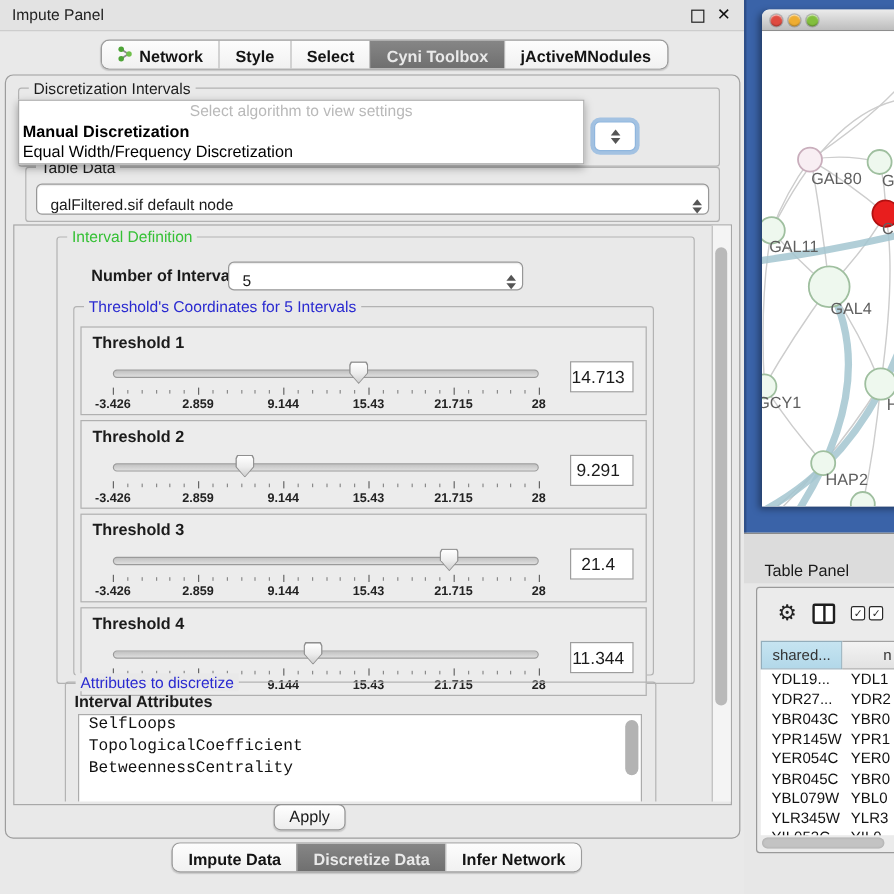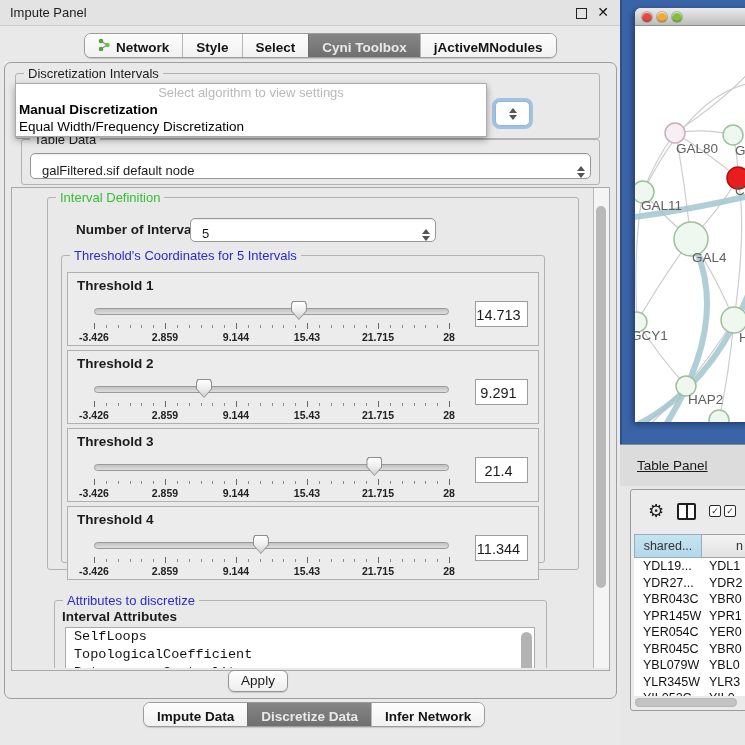--- a/index.html
+++ b/index.html
@@ -64,37 +64,37 @@
   .thumb .to{inset:0;background:#8f8f8f;}
   .thumb .ti{inset:1px;background:linear-gradient(#ffffff,#ececec 55%,#cfcfcf);}
   .ticks{position:absolute;left:0;right:0;top:23px;height:8px;}
   .tick{position:absolute;top:2px;width:1px;height:3px;background:#8a8a8a;}
   .tick.major{top:0;height:6px;background:#666;}
   .ticklabels{position:absolute;left:0;right:0;top:31px;height:12px;}
   .ticklab{position:absolute;transform:translateX(-50%);font-size:10.5px;font-weight:700;color:#222;white-space:nowrap;}
   .value-box{position:absolute;right:10px;top:28px;width:53px;height:26px;background:#fff;border:1px solid #9d9d9d;font-size:14.5px;line-height:26px;text-align:center;padding-right:6px;box-sizing:border-box;}
 
   
-  #attr-group{left:42px;top:412px;width:491px;height:120px;}
+  #attr-group{left:42px;top:380px;width:491px;height:120px;}
   #attr-sub{position:absolute;left:7px;top:8px;font-size:13.5px;font-weight:700;}
   #attr-list{position:absolute;left:10px;top:26px;width:468px;height:80px;background:#fff;border:1px solid #ababab;}
   .attr-item{height:18px;line-height:18px;padding-left:8px;font-size:13.5px;color:#111;font-family:Liberation Mono, monospace;}
   #attr-list .lscroll{position:absolute;right:2px;top:4px;width:11px;height:46px;border-radius:6px;background:#b3b3b3;}
 
   #apply-btn{position:absolute;left:223px;top:607px;width:58px;height:20px;border:1px solid #949494;border-radius:6px;background:linear-gradient(#ffffff,#ededed);font-size:13.5px;text-align:center;line-height:19px;box-shadow:0 1px 1px rgba(0,0,0,.15);}
 
   
   #desktop{position:absolute;left:620px;top:0;width:125px;height:444px;background:#3a63a8;border-left:2px solid #2e4f89;box-sizing:border-box;}
   #net-window{position:absolute;left:13px;top:8px;width:120px;height:414px;border-radius:6px 6px 0 0;box-shadow:-2px 2px 6px rgba(0,0,0,.4);overflow:hidden;background:#fff;}
   #net-titlebar{height:17px;background:linear-gradient(#ebebeb,#bdbdbd);border-bottom:1px solid #8e8e8e;display:flex;align-items:center;padding-left:7px;gap:5px;}
   .tl{width:10px;height:10px;border-radius:50%;box-shadow:inset 0 1px 1px rgba(255,255,255,.7),inset 0 -1px 1px rgba(0,0,0,.25),0 0 0 1px rgba(0,0,0,.2);}
   #net-canvas{position:relative;width:120px;height:396px;background:#fff;}
 
   #table-strip{position:absolute;left:620px;top:444px;width:125px;height:42px;background:#dcdcdc;border-top:1px solid #8a8a8a;border-bottom:1px solid #c2c2c2;}
-  #table-strip .lbl{position:absolute;left:17px;top:13px;font-size:13.5px;color:#1a1a1a;text-decoration:underline;}
+  #table-strip .lbl{position:absolute;left:17px;top:23px;font-size:13.5px;color:#1a1a1a;}
   #table-area{position:absolute;left:620px;top:486px;width:125px;height:259px;background:#e7e7e7;}
   #table-box{position:absolute;left:10px;top:3px;width:120px;height:220px;border:1px solid #9a9a9a;border-radius:3px 0 0 3px;background:#ebebeb;overflow:hidden;}
   .tb-toolbar{position:absolute;left:0;top:0;width:100%;height:42px;display:flex;align-items:center;gap:13px;padding-left:17px;}
   .gear{font-size:18px;color:#222;line-height:1;}
   .splitic{width:15px;height:13px;border:2px solid #1e1e1e;border-radius:2px;position:relative;background:#fff;}
   .splitic:after{content:"";position:absolute;left:50%;top:0;bottom:0;width:2px;margin-left:-1px;background:#1e1e1e;}
   .chks{display:flex;gap:3px;}
   .chk{width:10px;height:10px;border:1.5px solid #2a2a2a;border-radius:2px;font-size:9px;line-height:10px;text-align:center;color:#2a2a2a;font-weight:700;background:#fff;}
   .tb-header{position:absolute;left:3px;top:44px;right:0;height:24px;display:flex;font-size:12.5px;color:#333;}
   .hc1{width:68px;background:linear-gradient(#c6e4f1,#b2d8e9);border:1px solid #93aebc;text-align:center;line-height:23px;box-sizing:border-box;}

